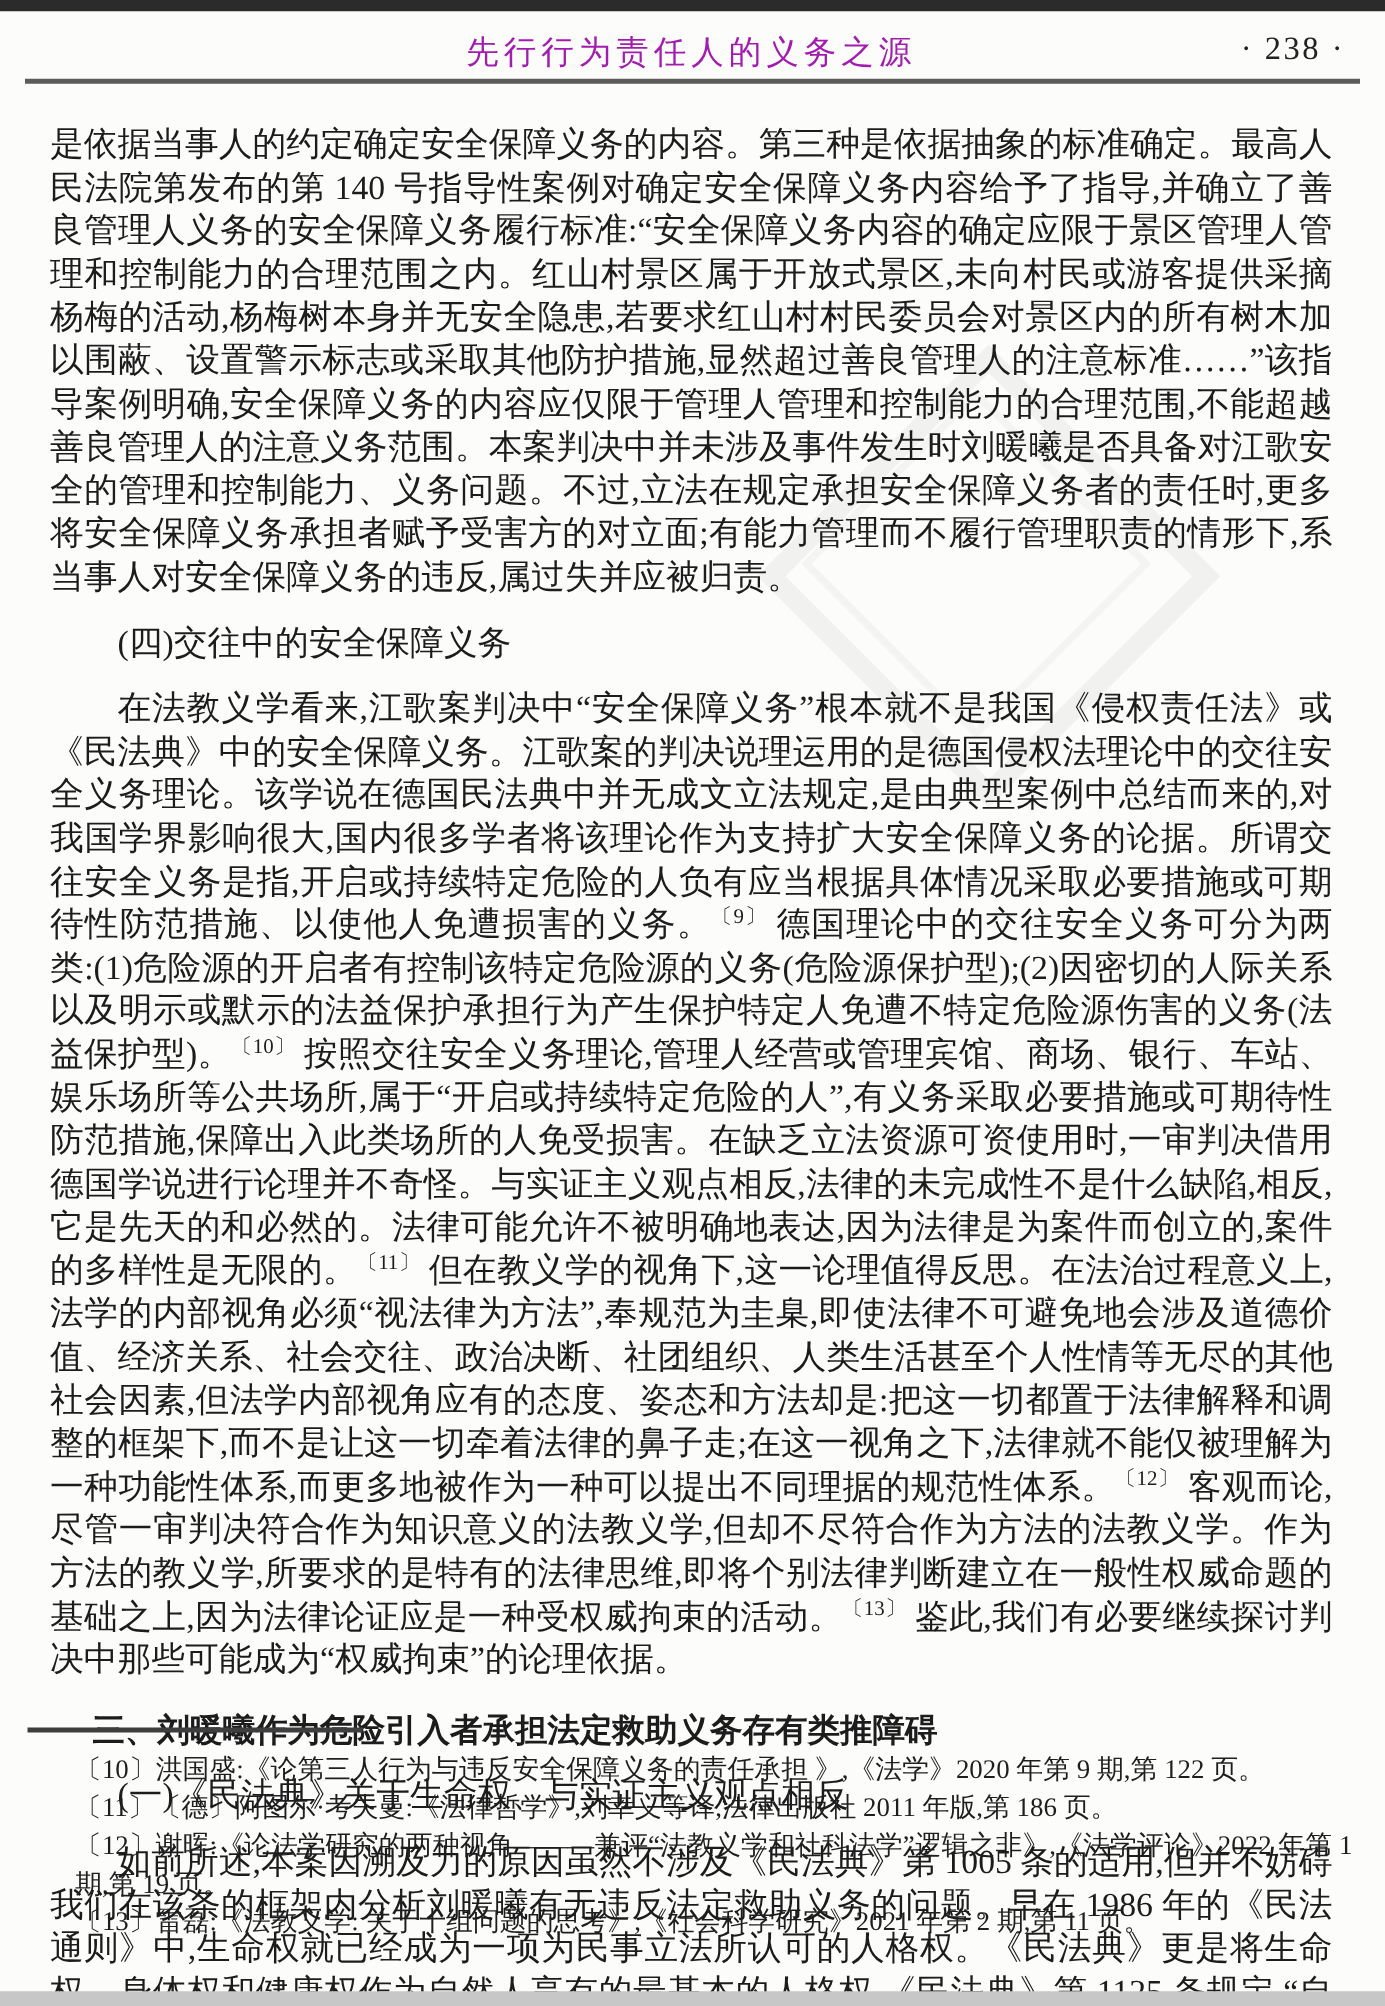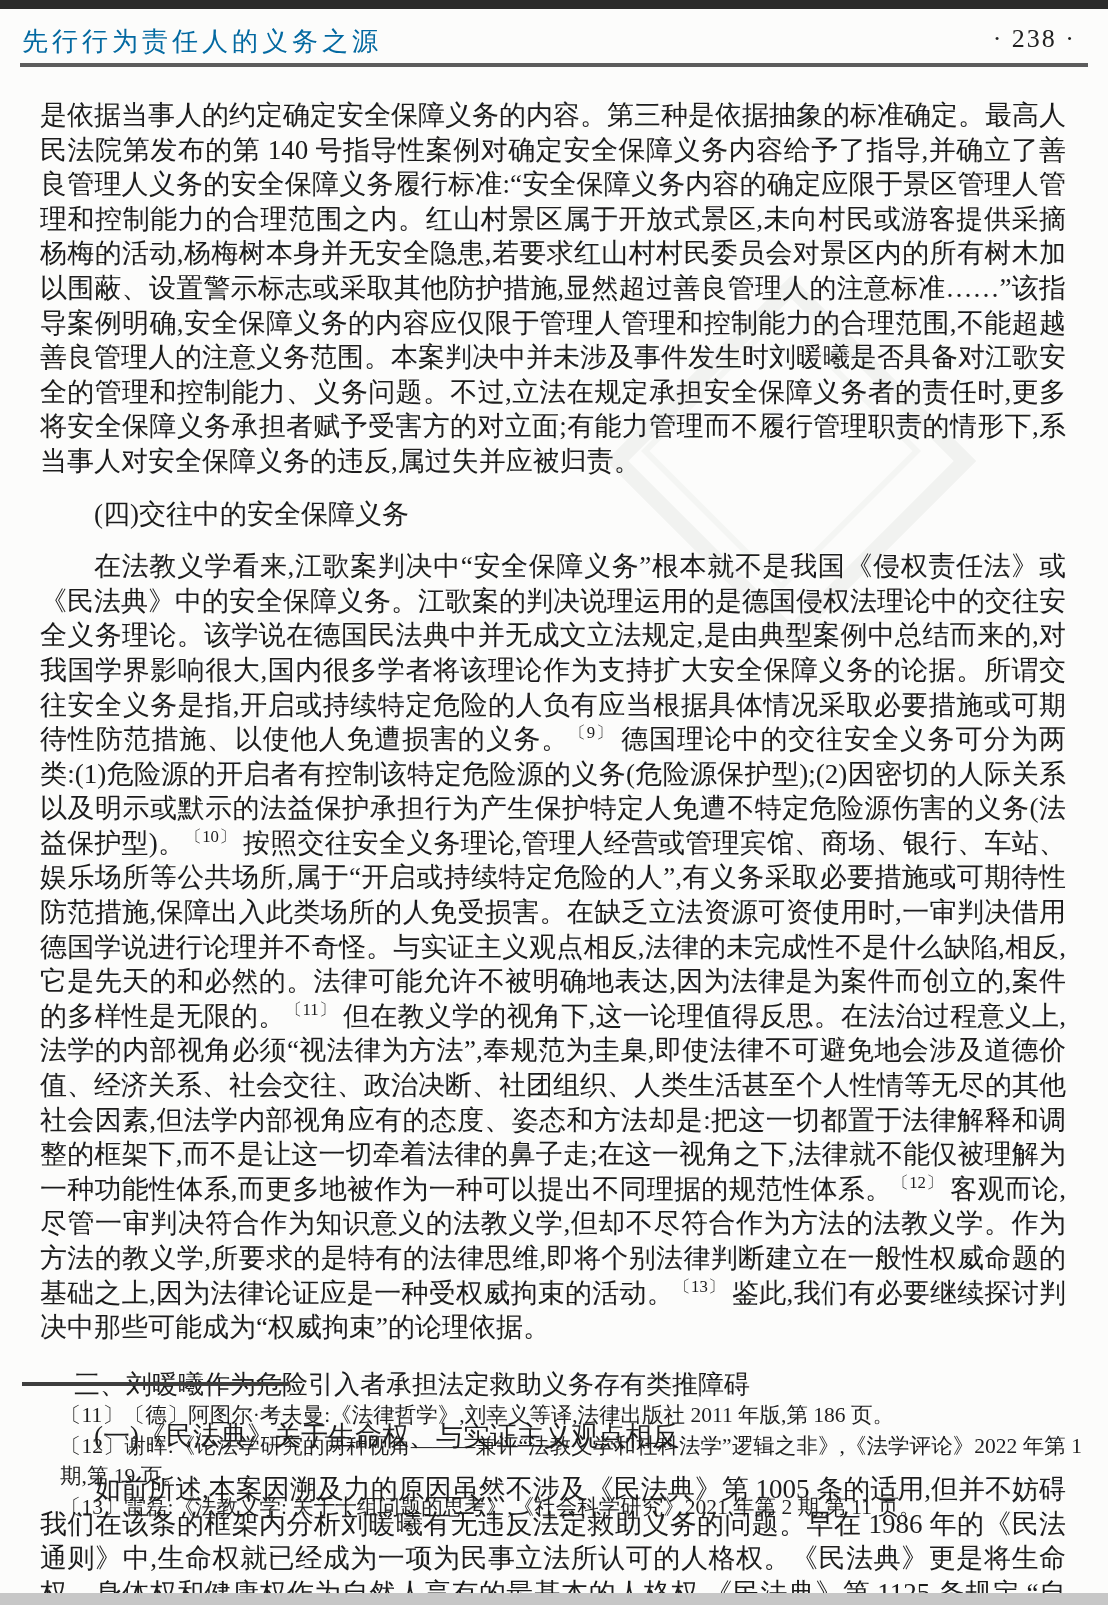--- a/index.html
+++ b/index.html
@@ -17,22 +17,22 @@
     background:#2b2b2b;
   }
   .scan-bottom-edge{
     position:absolute;bottom:0;left:0;right:0;height:12px;
     background:#c7c7c7;
   }
   .page-header{
     position:absolute;top:24px;left:22px;right:24px;height:34px;
   }
   .page-title{
-    position:absolute;left:0;right:0;text-align:left;
-    font-size:26px;letter-spacing:4px;color:#0369a1;font-weight:400;
+    position:absolute;left:0;right:0;text-align:center;
+    font-size:26px;letter-spacing:4px;color:#a21caf;font-weight:400;
   }
   .page-number{
     position:absolute;right:8px;top:0;
     font-size:26px;color:#222;letter-spacing:2px;
   }
   .header-rule{
     position:absolute;top:63px;left:20px;right:20px;height:0;
     border-top:4px solid #5c5c5c;
   }
   .watermark{
@@ -51,21 +51,21 @@
     position:absolute;top:80px;left:22px;right:24px;
     font-size:27px;line-height:34.6px;
     text-align:justify;
   }
   .para{margin:18px;}
   .para.continuation{text-indent:0;}
   .para.paragraph{text-indent:2em;}
   .para.subheading{text-indent:2em;}
   .para.subheading-one{text-indent:2em;margin-bottom:4px;}
   .para.heading-bold{
-    text-indent:2em;font-weight:normal;
+    text-indent:2em;font-weight:bold;
     font-family:"Liberation Sans","DejaVu Sans",sans-serif;
     font-size:26px;
     margin:22px 0 14px 0;
   }
   .para sup{
     font-size:0.62em;line-height:0;vertical-align:super;
   }
   .footnote-sep{
     position:absolute;top:1382px;left:22px;width:268px;height:0;
     border-top:4px solid #3e3e3e;
@@ -101,20 +101,21 @@
       <div class="para continuation"><span>是依据当事人的约定确定安全保障义务的内容。第三种是依据抽象的标准确定。最高人民法院第发布的第 140 号指导性案例对确定安全保障义务内容给予了指导,并确立了善良管理人义务的安全保障义务履行标准:“安全保障义务内容的确定应限于景区管理人管理和控制能力的合理范围之内。红山村景区属于开放式景区,未向村民或游客提供采摘杨梅的活动,杨梅树本身并无安全隐患,若要求红山村村民委员会对景区内的所有树木加以围蔽、设置警示标志或采取其他防护措施,显然超过善良管理人的注意标准……”该指导案例明确,安全保障义务的内容应仅限于管理人管理和控制能力的合理范围,不能超越善良管理人的注意义务范围。本案判决中并未涉及事件发生时刘暖曦是否具备对江歌安全的管理和控制能力、义务问题。不过,立法在规定承担安全保障义务者的责任时,更多将安全保障义务承担者赋予受害方的对立面;有能力管理而不履行管理职责的情形下,系当事人对安全保障义务的违反,属过失并应被归责。</span></div>
       <div class="para subheading"><span>(四)交往中的安全保障义务</span></div>
       <div class="para paragraph"><span>在法教义学看来,江歌案判决中“安全保障义务”根本就不是我国《侵权责任法》或《民法典》中的安全保障义务。江歌案的判决说理运用的是德国侵权法理论中的交往安全义务理论。该学说在德国民法典中并无成文立法规定,是由典型案例中总结而来的,对我国学界影响很大,国内很多学者将该理论作为支持扩大安全保障义务的论据。所谓交往安全义务是指,开启或持续特定危险的人负有应当根据具体情况采取必要措施或可期待性防范措施、以使他人免遭损害的义务。</span><sup>〔9〕</sup><span> 德国理论中的交往安全义务可分为两类:(1)危险源的开启者有控制该特定危险源的义务(危险源保护型);(2)因密切的人际关系以及明示或默示的法益保护承担行为产生保护特定人免遭不特定危险源伤害的义务(法益保护型)。</span><sup>〔10〕</sup><span> 按照交往安全义务理论,管理人经营或管理宾馆、商场、银行、车站、娱乐场所等公共场所,属于“开启或持续特定危险的人”,有义务采取必要措施或可期待性防范措施,保障出入此类场所的人免受损害。在缺乏立法资源可资使用时,一审判决借用德国学说进行论理并不奇怪。与实证主义观点相反,法律的未完成性不是什么缺陷,相反,它是先天的和必然的。法律可能允许不被明确地表达,因为法律是为案件而创立的,案件的多样性是无限的。</span><sup>〔11〕</sup><span> 但在教义学的视角下,这一论理值得反思。在法治过程意义上,法学的内部视角必须“视法律为方法”,奉规范为圭臬,即使法律不可避免地会涉及道德价值、经济关系、社会交往、政治决断、社团组织、人类生活甚至个人性情等无尽的其他社会因素,但法学内部视角应有的态度、姿态和方法却是:把这一切都置于法律解释和调整的框架下,而不是让这一切牵着法律的鼻子走;在这一视角之下,法律就不能仅被理解为一种功能性体系,而更多地被作为一种可以提出不同理据的规范性体系。</span><sup>〔12〕</sup><span> 客观而论,尽管一审判决符合作为知识意义的法教义学,但却不尽符合作为方法的法教义学。作为方法的教义学,所要求的是特有的法律思维,即将个别法律判断建立在一般性权威命题的基础之上,因为法律论证应是一种受权威拘束的活动。</span><sup>〔13〕</sup><span> 鉴此,我们有必要继续探讨判决中那些可能成为“权威拘束”的论理依据。</span></div>
       <div class="para heading-bold"><span>三、刘暖曦作为危险引入者承担法定救助义务存有类推障碍</span></div>
       <div class="para subheading subheading-one"><span>(一)《民法典》关于生命权、与实证主义观点相反</span></div>
       <div class="para paragraph"><span>如前所述,本案因溯及力的原因虽然不涉及《民法典》第 1005 条的适用,但并不妨碍我们在该条的框架内分析刘暖曦有无违反法定救助义务的问题。早在 1986 年的《民法通则》中,生命权就已经成为一项为民事立法所认可的人格权。《民法典》更是将生命权、身体权和健康权作为自然人享有的最基本的人格权,《民法典》第 1125 条规定,“自然人享有生命权。自然人的生命安全和生命尊严受法律保护。任何组织或者个人不得侵害他人的生命权。”生命权是一种绝对权,任何人都有权维护自己的生命安全,当生命受到别人非法侵害时有权寻求救济。</span></div>
     </div>
 
   <div class="footnote-sep"></div>
   <div class="footnotes">
+      <div class="footnote"><span class="fn-label">〔10〕</span><span class="fn-text">洪国盛:《论第三人行为与违反安全保障义务的责任承担 》,《法学》2020 年第 9 期,第 122 页。</span></div>
       <div class="footnote"><span class="fn-label">〔11〕</span><span class="fn-text">〔德〕阿图尔·考夫曼:《法律哲学》,刘幸义等译,法律出版社 2011 年版,第 186 页。</span></div>
       <div class="footnote"><span class="fn-label">〔12〕</span><span class="fn-text">谢晖:《论法学研究的两种视角———兼评“法教义学和社科法学”逻辑之非》,《法学评论》2022 年第 1 期,第 19 页。</span></div>
       <div class="footnote"><span class="fn-label">〔13〕</span><span class="fn-text">雷磊:《法教义学: 关于十组问题的思考》,《社会科学研究》2021 年第 2 期,第 11 页。</span></div>
     </div>
 
   <div class="scan-bottom-edge"></div>
 
 </div>
 
 </body></html>

